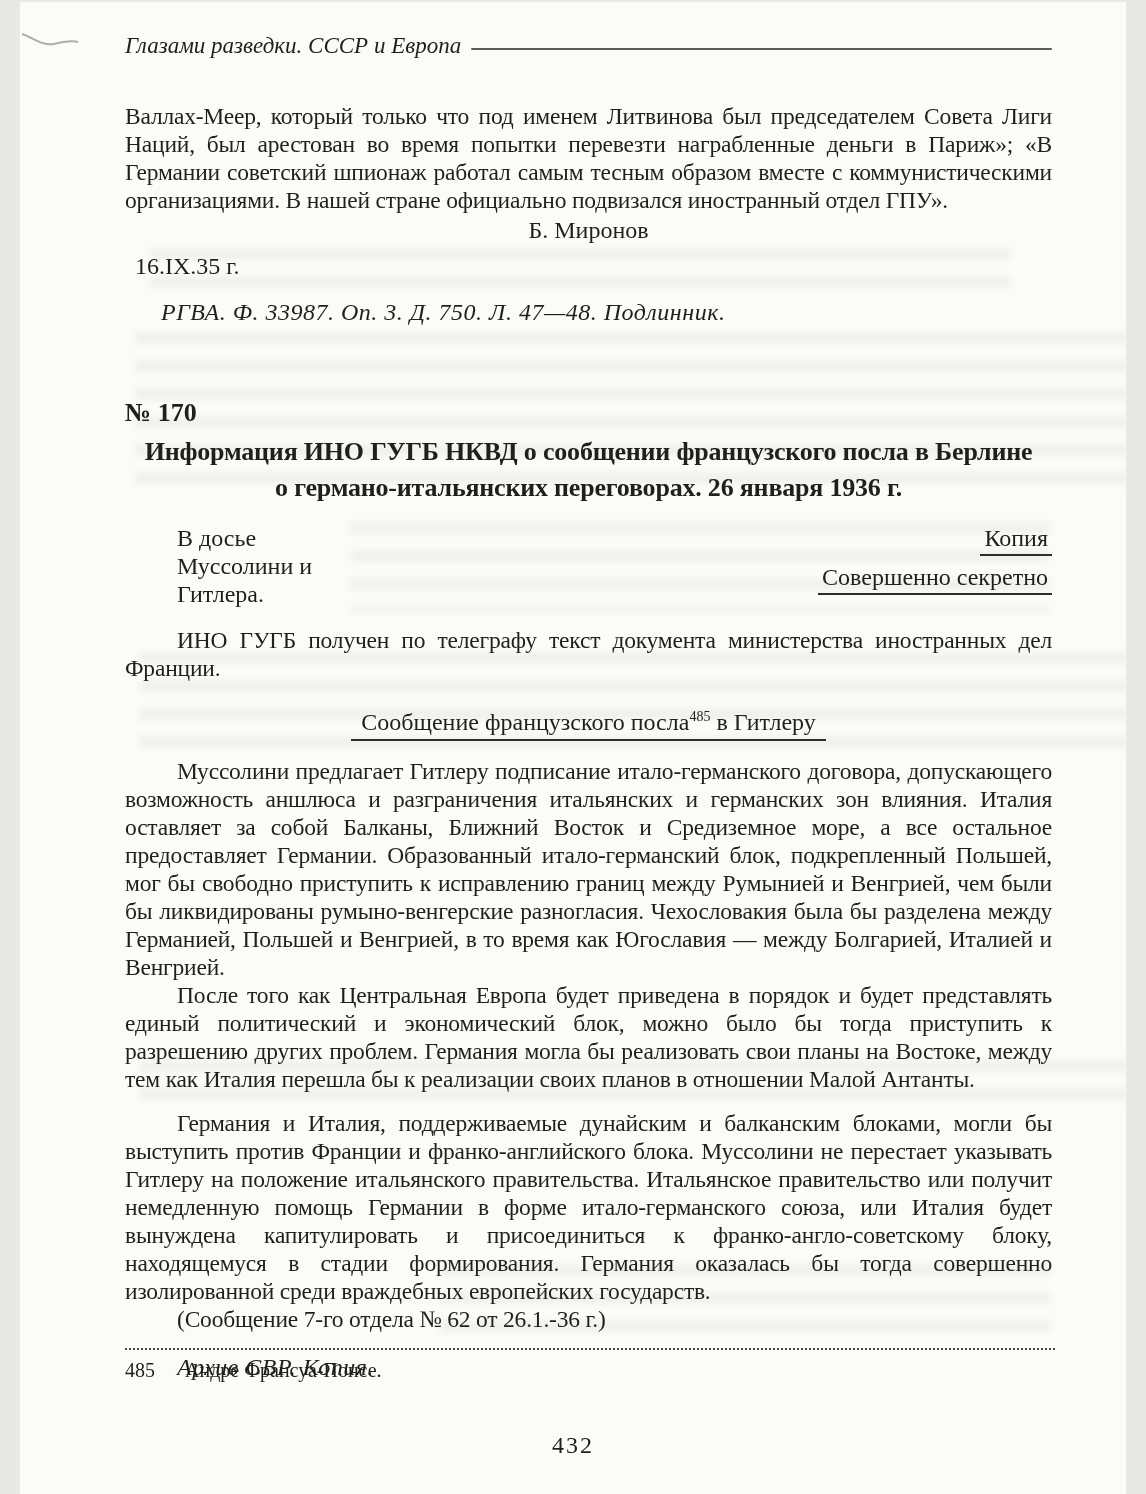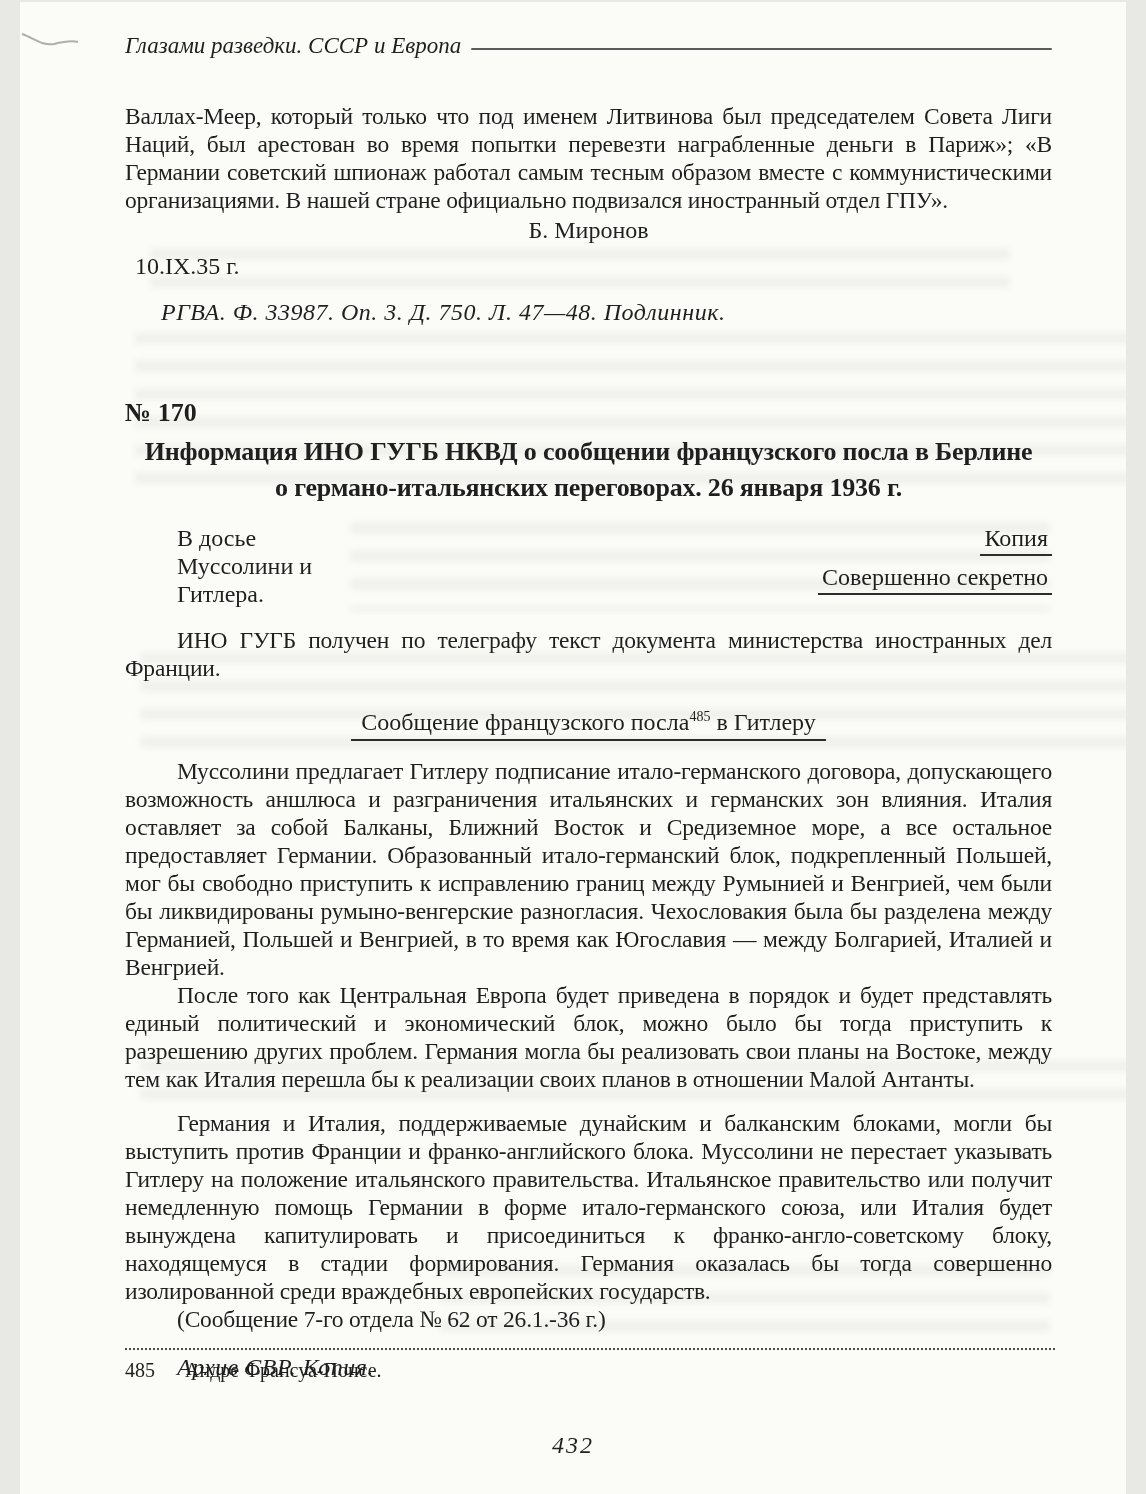--- a/index.html
+++ b/index.html
@@ -61,21 +61,21 @@
   .p-first { margin-top:16px; }
   .p-gap { margin-top:16px; }
   .archive-note { margin:20px 0 0 52px; font-style:italic; font-size:24px; line-height:28px; letter-spacing:0.5px; }
 
   
   .footnote-rule { position:absolute; left:105px; width:930px; top:1346px; border-top:2px dotted #4a4a4a; z-index:2; }
   .footnote { position:absolute; left:105px; top:1356px; font-size:20px; line-height:24px; z-index:2; }
   .fn-num { margin-right:30px; }
   .page-number {
     position:absolute; left:0; top:1430px; width:100%;
-    text-align:center; font-style:italic; font-size:24px; letter-spacing:2px; z-index:2;
+    text-align:center; font-size:24px; letter-spacing:2px; z-index:2;
   }
 
   
   .bleed {
     position:absolute; z-index:1; pointer-events:none;
     background:repeating-linear-gradient(to bottom, rgba(105,105,105,0.13) 0 12px, rgba(0,0,0,0) 12px 28px);
     filter:blur(3px);
     opacity:0.55;
   }
   .corner-artifact { position:absolute; left:0; top:20px; z-index:1; }
@@ -97,21 +97,21 @@
 
   <div class="content">
 
     <div class="running-header">
       <span class="rh-text">Глазами разведки. СССР и Европа</span>
       <span class="rh-rule"></span>
     </div>
 
     <p class="body-text prev-body">Валлах-Меер, который только что под именем Литвинова был председателем Совета Лиги Наций, был арестован во время попытки перевезти награбленные деньги в Париж»; «В Германии советский шпионаж работал самым тесным образом вместе с коммунистическими организациями. В нашей стране официально подвизался иностранный отдел ГПУ».</p>
     <p class="signature">Б. Миронов</p>
-    <p class="doc-date">10.IX.35 г.</p>
+    <p class="doc-date">16.IX.35 г.</p>
     <p class="archive-ref">РГВА. Ф. 33987. Оп. 3. Д. 750. Л. 47—48. Подлинник.</p>
 
     <h2 class="doc-number">№ 170</h2>
     <h1 class="doc-title">
       <span>Информация ИНО ГУГБ НКВД о сообщении французского посла в Берлине</span><br>
       <span>о германо-итальянских переговорах. 26 января 1936 г.</span>
     </h1>
 
     <div class="docket-row">
       <div class="dossier">

